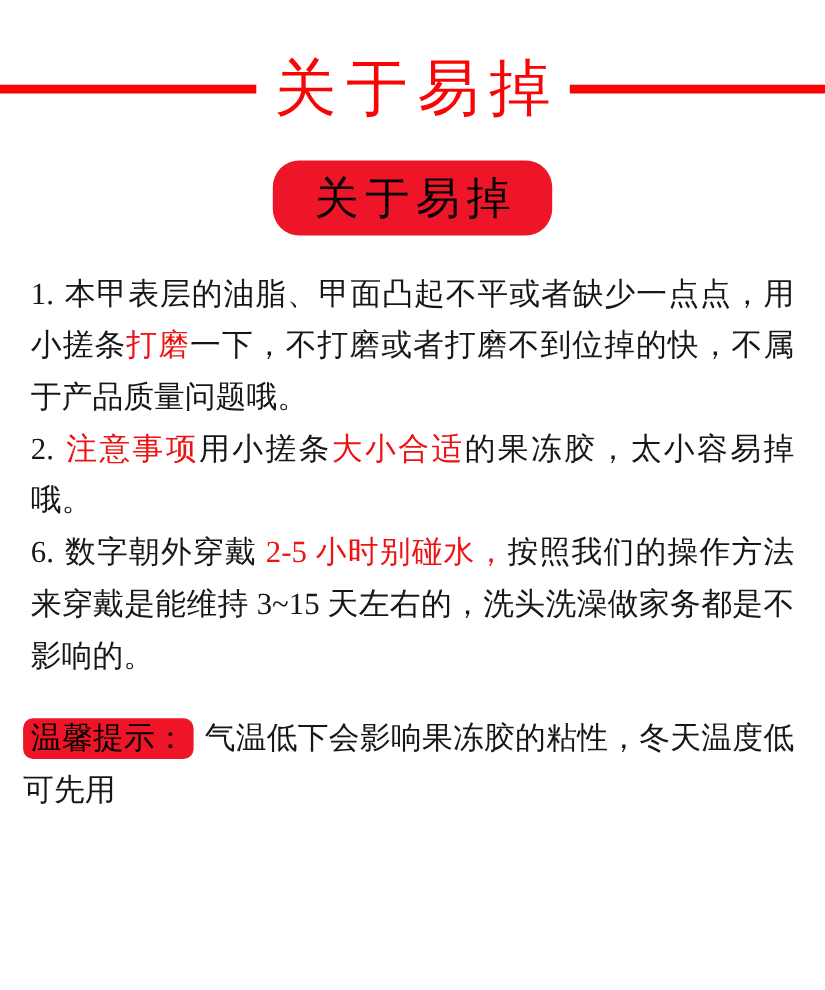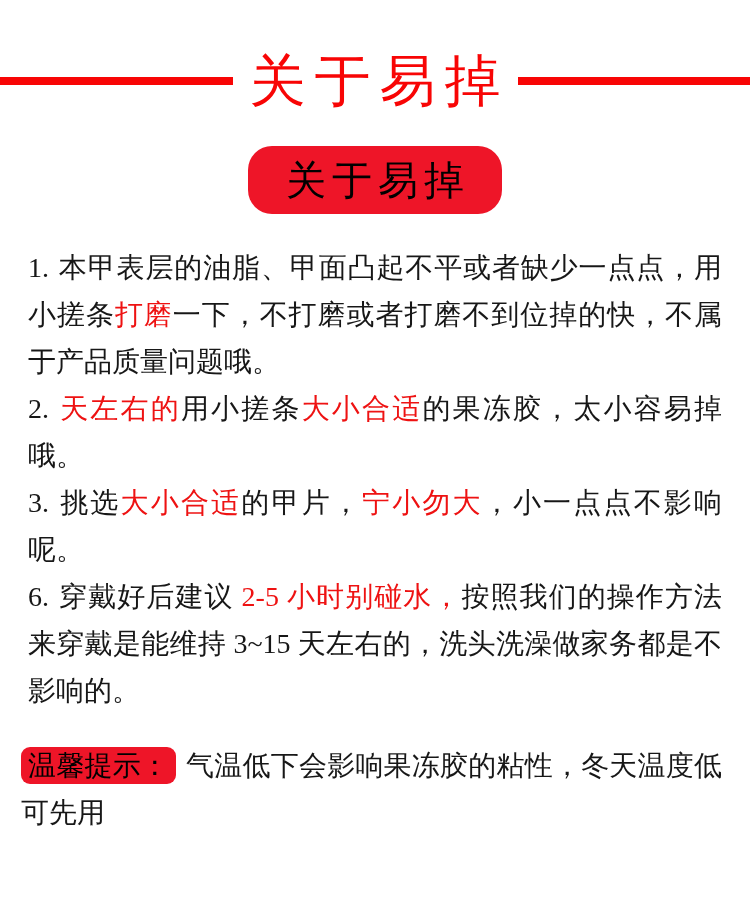--- a/index.html
+++ b/index.html
@@ -87,22 +87,21 @@
     <h1 class="page-title">关于易掉</h1>
     <div class="rule"></div>
   </header>
 
   <div class="section-badge">
     <span class="section-badge-label">关于易掉</span>
   </div>
 
   <main class="notes">
     <p class="note"><span class="note-number">1.</span><span><span>本甲表层的油脂、甲面凸起不平或者缺少一点点，用小搓条</span><span class="hl">打磨</span><span>一下，不打磨或者打磨不到位掉的快，不属于产品质量问题哦。</span></span></p>
-    <p class="note"><span class="note-number">2.</span><span><span class="hl">天左右的</span><span>用小搓条</span><span class="hl">大小合适</span><span>的果冻胶，太小容易掉哦。</span></span></p>
-    <p class="note"><span class="note-number">3.</span><span><span>挑选</span><span class="hl">大小合适</span><span>的甲片，</span><span class="hl">宁小勿大</span><span>，小一点点不影响呢。</span></span></p>
-    <p class="note"><span class="note-number">6.</span><span><span>穿戴好后建议 </span><span class="hl">2-5 小时别碰水，</span><span>按照我们的操作方法来穿戴是能维持 3~15 天左右的，洗头洗澡做家务都是不影响的。</span></span></p>
+    <p class="note"><span class="note-number">2.</span><span><span class="hl">注意事项</span><span>用小搓条</span><span class="hl">大小合适</span><span>的果冻胶，太小容易掉哦。</span></span></p>
+    <p class="note"><span class="note-number">6.</span><span><span>数字朝外穿戴 </span><span class="hl">2-5 小时别碰水，</span><span>按照我们的操作方法来穿戴是能维持 3~15 天左右的，洗头洗澡做家务都是不影响的。</span></span></p>
   </main>
 
   <footer class="tip">
     <p class="note"><span class="tip-badge">温馨提示：</span><span><span>气温低下会影响果冻胶的粘性，冬天温度低可先用</span></span></p>
   </footer>
 
 </div>
 
 </body></html>

